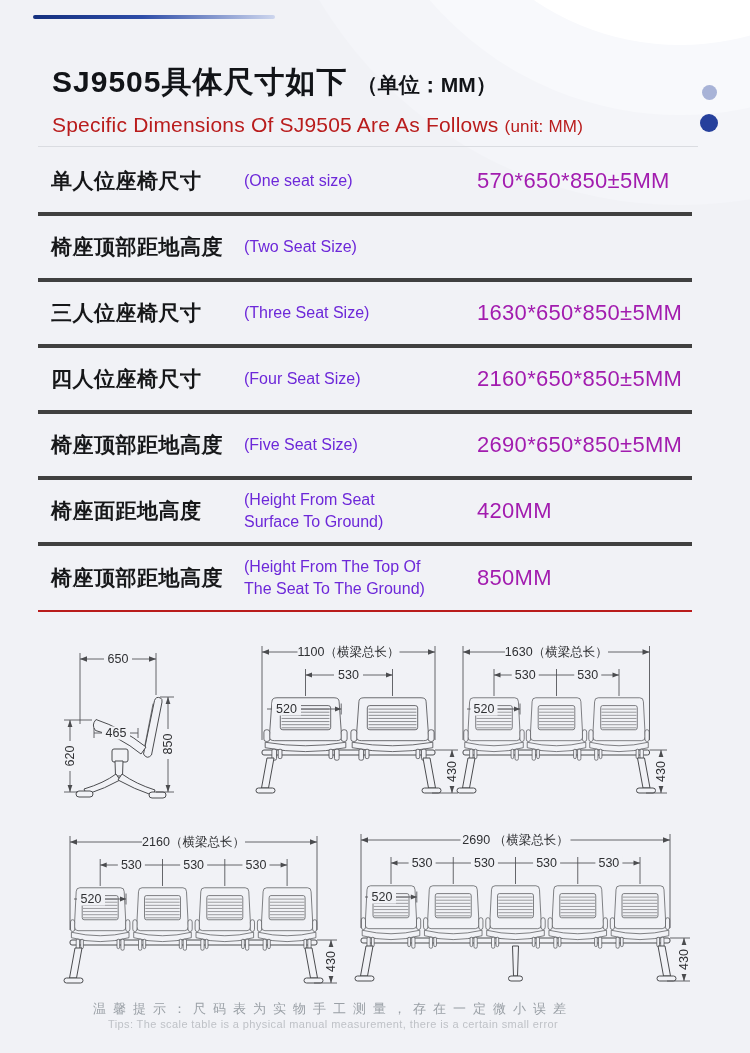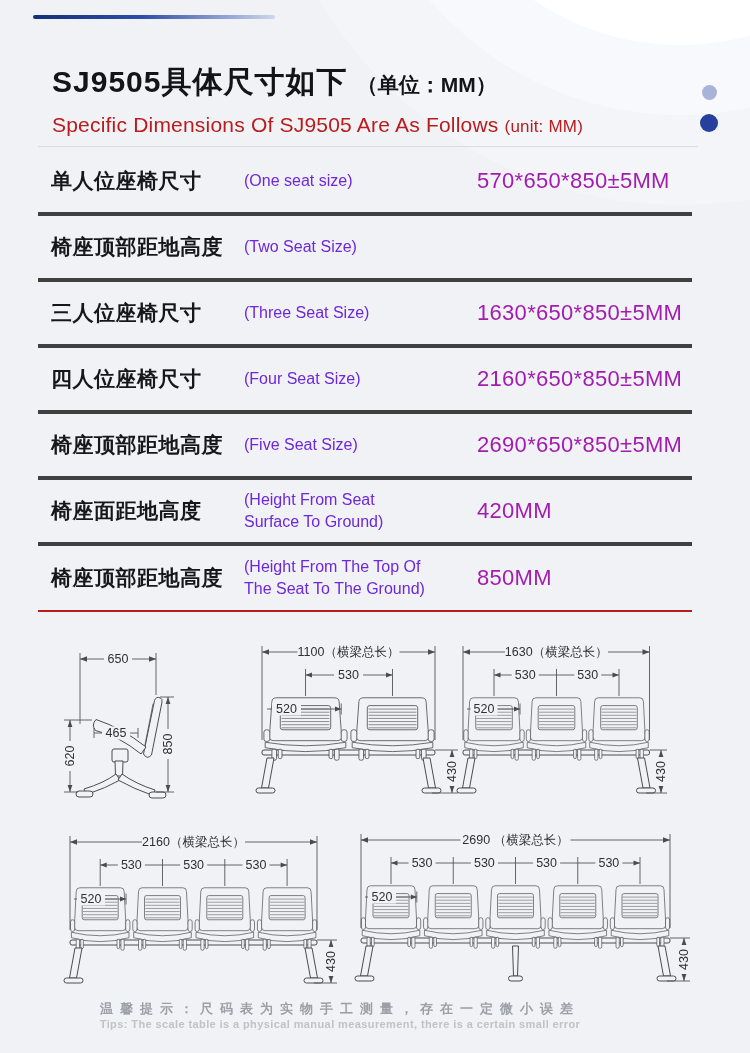--- a/index.html
+++ b/index.html
@@ -40,21 +40,21 @@
   .drawing{position:absolute;}
   svg text{font-family:"Liberation Sans","DejaVu Sans",sans-serif;}
   .ln{stroke:#4b4c4f;stroke-width:1;fill:none;stroke-linecap:round;}
   .lnf{stroke:#4b4c4f;stroke-width:1;fill:#f1f2f6;}
   .thin{stroke-width:0.75;}
   .dim{stroke:#55565a;stroke-width:0.9;fill:none;}
   .arr{fill:#4b4c4f;stroke:none;}
   .bgr{fill:#f1f2f6;stroke:none;}
   .dtx{font-size:12.5px;fill:#2f3033;text-anchor:middle;}
   
-  .footer{position:absolute;left:15px;top:1000px;width:650px;text-align:center;font-weight:bold;}
+  .footer{position:absolute;left:8px;top:1000px;width:650px;text-align:center;}
   .tip-zh{font-size:13px;color:#9aa0a6;letter-spacing:7px;}
   .tip-en{margin-top:0;font-size:11px;color:#bfc2c7;letter-spacing:0.4px;}
 </style>
 </head>
 <body>
 
 <div class="circle c3"></div>
 <div class="circle c2"></div>
 <div class="circle c1"></div>
 <div class="topbar"></div>

